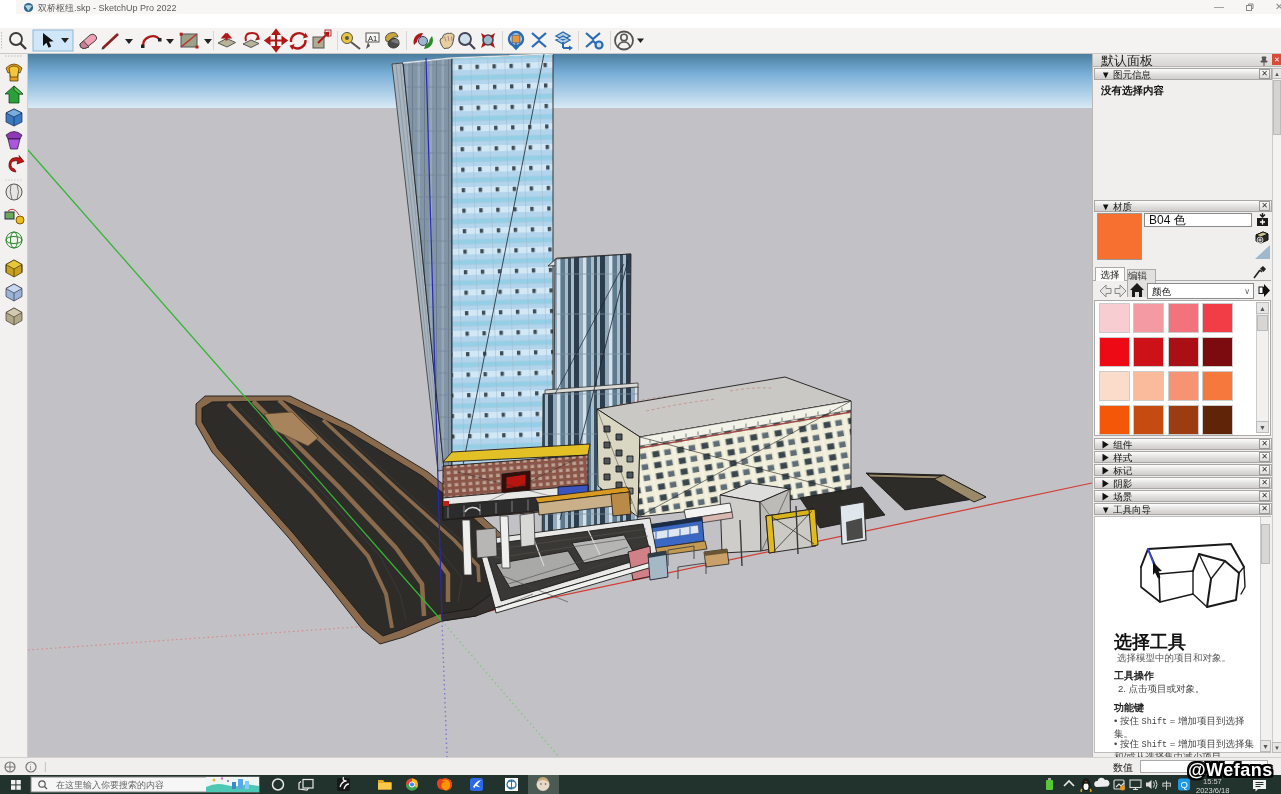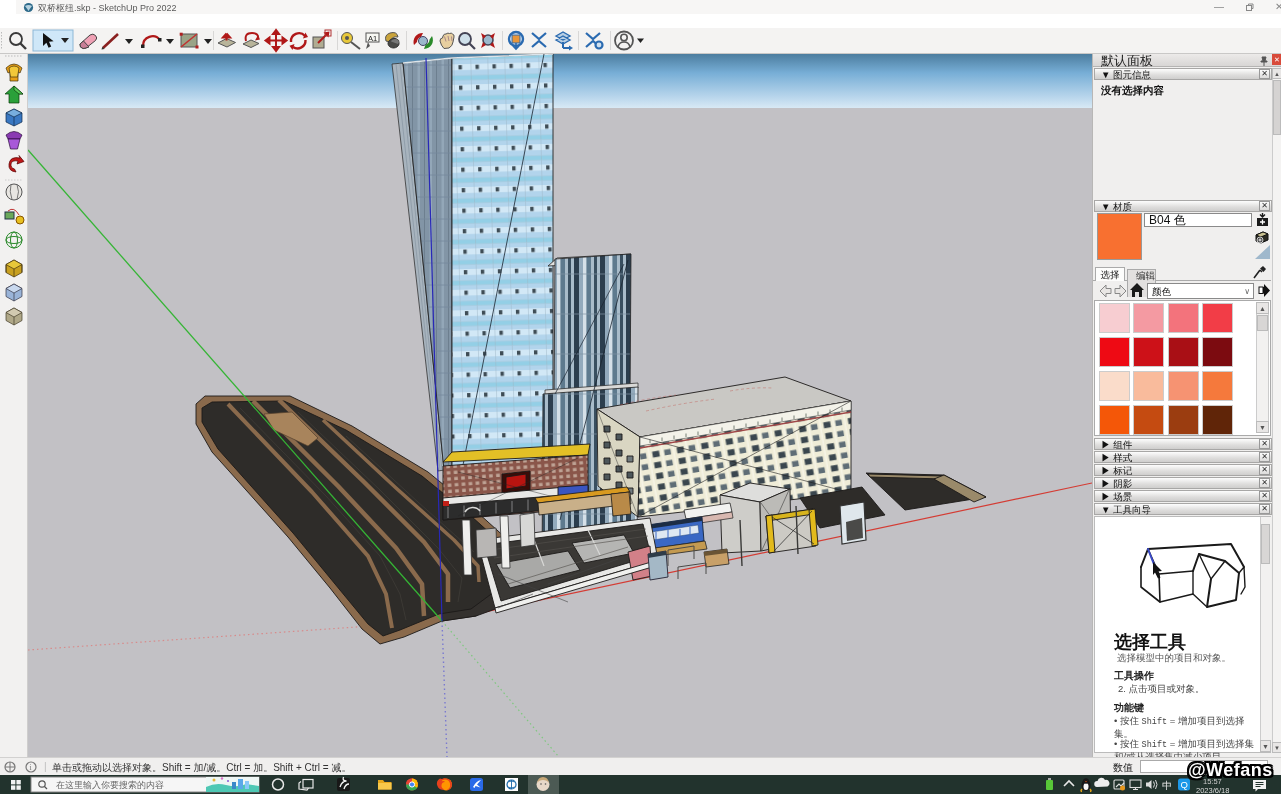--- a/index.html
+++ b/index.html
@@ -424,21 +424,21 @@
         <path d="M2 5 l7-3 l5 2 l0 6 l-7 3 l-5-2Z" fill="#2a2a22" stroke="#111"></path>
         <path d="M2 5 l7-3 l5 2 l-7 3Z" fill="#c8c090" stroke="#111"></path>
         <circle cx="6" cy="10" r="3" fill="#444" stroke="#ccc"></circle>
         <path d="M6 8.5 v3 M4.5 10 h3" stroke="#eee"></path>
       </svg>
  <svg class="abs" style="left:161px;top:190px" width="17" height="16">
         <path d="M1 15 L16 15 L16 1 Z" fill="#9fb8cc"></path>
       </svg>
  <div class="abs" style="left:0;top:226px;width:178px;height:1px;background:#aaa"></div>
  <div class="abs" style="left:2px;top:213px;width:30px;height:14px;background:#fdfdfc;border:1px solid #aaa;border-bottom:none;font-size:9.5px;text-align:center;line-height:13px;color:#111">选择</div>
- <div class="abs" style="left:34px;top:215px;width:29px;height:28px;background:#e2e0df;border:1px solid #aaa;border-bottom:none;font-size:9.5px;text-align:right;line-height:11px;color:#333">编辑</div>
+ <div class="abs" style="left:34px;top:215px;width:29px;height:28px;background:#e2e0df;border:1px solid #aaa;border-bottom:none;font-size:9.5px;text-align:left;line-height:11px;color:#333">编辑</div>
  <svg class="abs" style="left:160px;top:211px" width="14" height="14">
         <path d="M1 13 l6-8 M7 5 l2 2" stroke="#222" stroke-width="1.6"></path>
         <path d="M7 3.5 l3.5 3.5 l2.5-3 l-3-3Z" fill="#222"></path>
       </svg>
  <svg class="abs" style="left:6px;top:230px" width="40" height="14">
   <path d="M7 1 L1 7 L7 13 V9.5 H12 V4.5 H7Z" fill="#e8e6e4" stroke="#888"></path>
   <path d="M21 1 L27 7 L21 13 V9.5 H16 V4.5 H21Z" fill="#e8e6e4" stroke="#888"></path>
  </svg>
  <svg class="abs" style="left:36px;top:228px" width="16" height="16">
         <path d="M8 1 L15 8 H13 V15 H10 V10 H6 V15 H3 V8 H1Z" fill="#1a1a1a"></path>
@@ -507,21 +507,20 @@
  <div class="abs" style="left:179px;top:688px;width:10px;height:11px;background:#e8e6e5;border:1px solid #bbb;font-size:6px;text-align:center;color:#555;line-height:10px">▼</div>
 </div>
 <div class="abs" id="statusbar">
  <svg class="abs" style="left:3px;top:3px" width="40" height="12">
   <circle cx="7" cy="6" r="5" fill="none" stroke="#777" stroke-width="1.2"></circle>
         <path d="M7 1 v10 M2 6 h10" stroke="#777" stroke-width="1"></path>
   <circle cx="28" cy="6" r="5" fill="none" stroke="#777" stroke-width="1.2"></circle>
         <text x="26.5" y="9" font-size="8" fill="#777" font-family="Liberation Serif">i</text>
  </svg>
  <span class="abs" style="left:44px;top:3px;color:#bbb">|</span>
- <span class="abs" style="left:52px;top:3px">单击或拖动以选择对象。Shift = 加/减。Ctrl = 加。Shift + Ctrl = 减。</span>
  <span class="abs" style="left:1113px;top:3px;color:#222">数值</span>
  <div class="abs" style="left:1140px;top:2px;width:128px;height:13px;background:#fff;border:1px solid #aaa"></div>
 </div>
 <div class="abs" id="taskbar">
  <svg width="1281" height="19" style="position:absolute;left:0;top:0">
   <rect width="1281" height="19" fill="#22332d"></rect>
   <g fill="#f2f2f2">
           <rect x="11" y="5" width="4.4" height="4.4"></rect>
           <rect x="16.4" y="5" width="4.4" height="4.4"></rect>
           <rect x="11" y="10.4" width="4.4" height="4.4"></rect>

